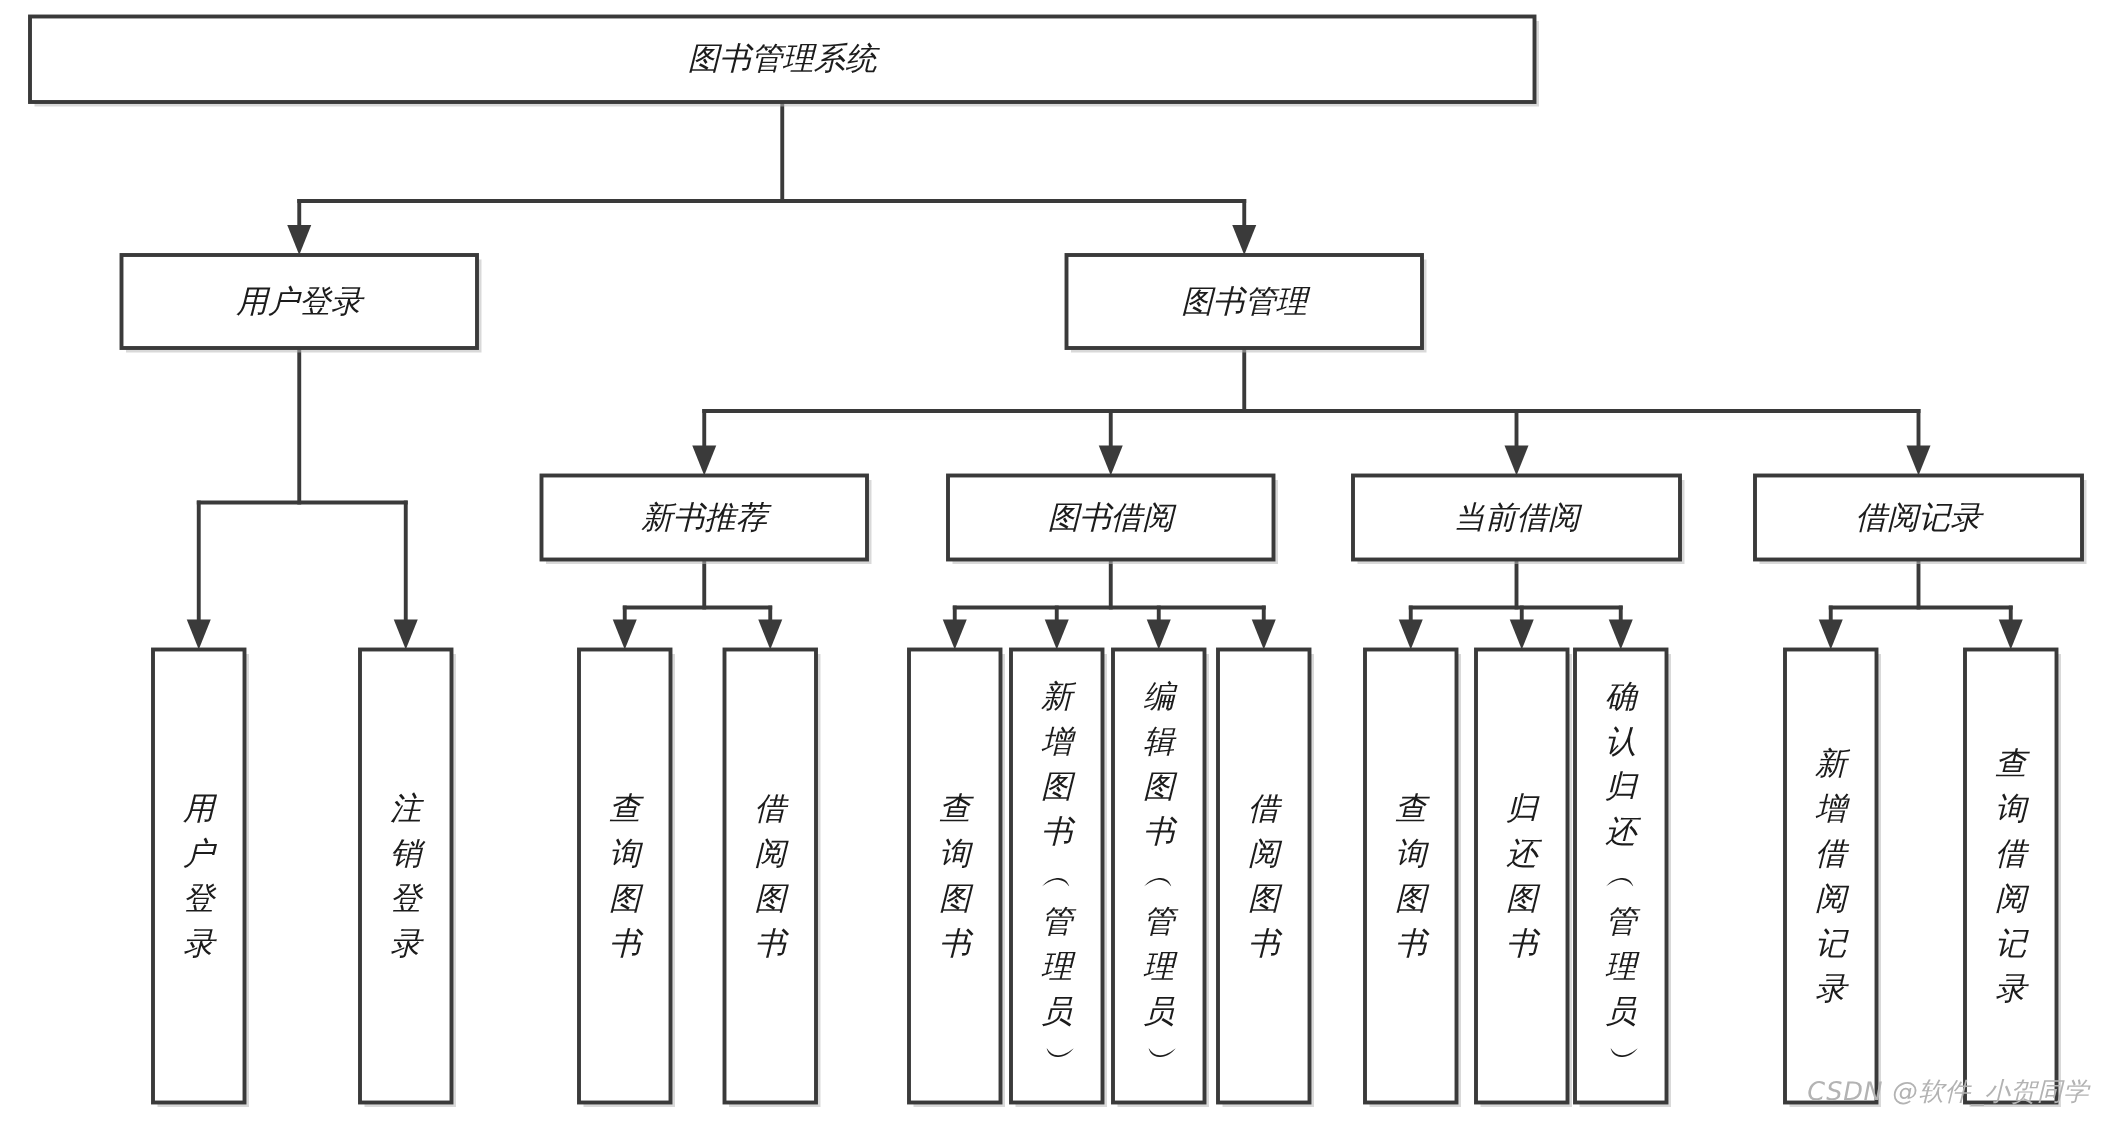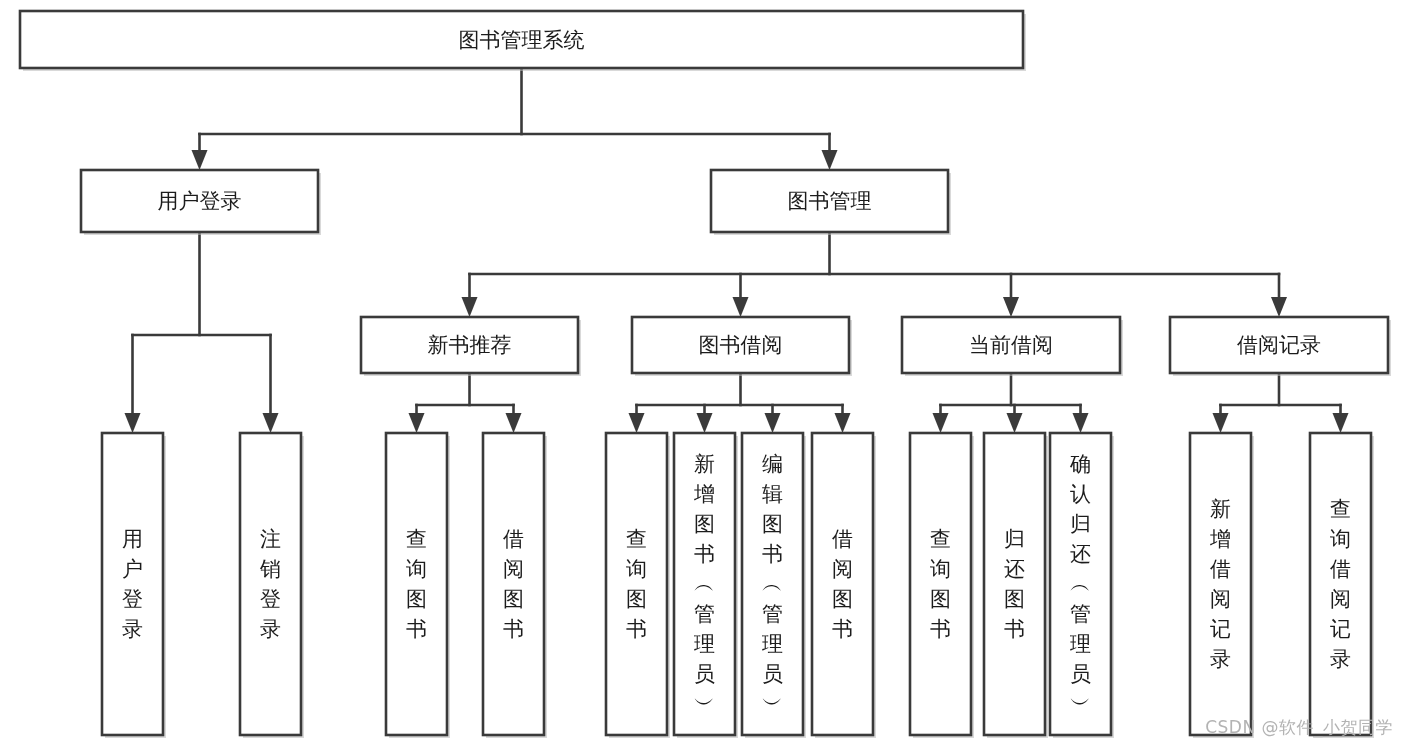--- a/index.html
+++ b/index.html
@@ -12,20 +12,21 @@
     height: 747px;
     font-family: "DejaVu Sans", "Liberation Sans", sans-serif;
     overflow: hidden;
     position: relative;
   }
   #diagram-root {
     position: absolute;
     left: 0; top: 0;
     width: 1405px;
     height: 747px;
+    font-style: italic;
   }
   svg.tree {
     display: block;
     width: 1405px;
     height: 747px;
   }
   .node-box {
     fill: #ffffff;
     stroke: #3a3a3a;
     stroke-width: 2.6;

